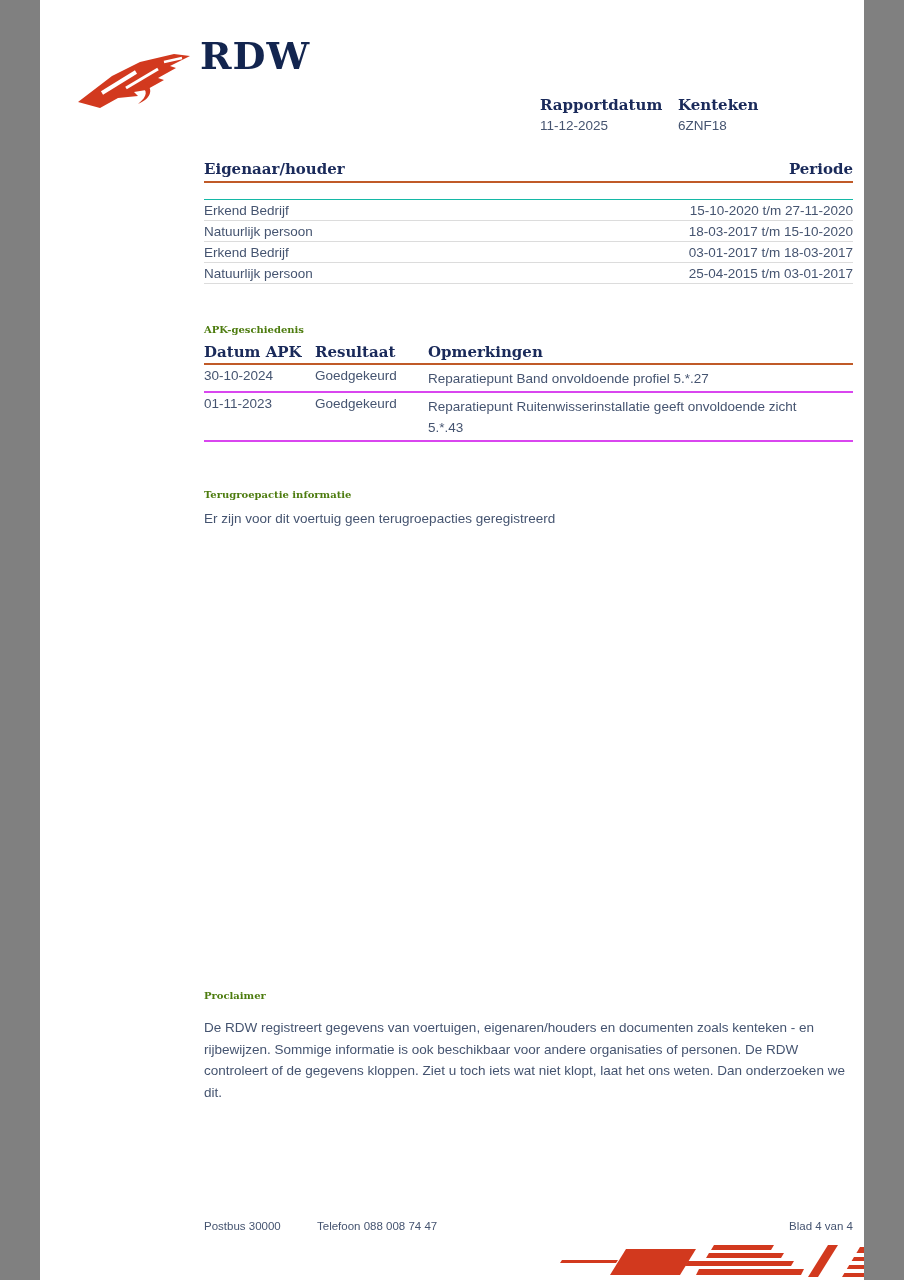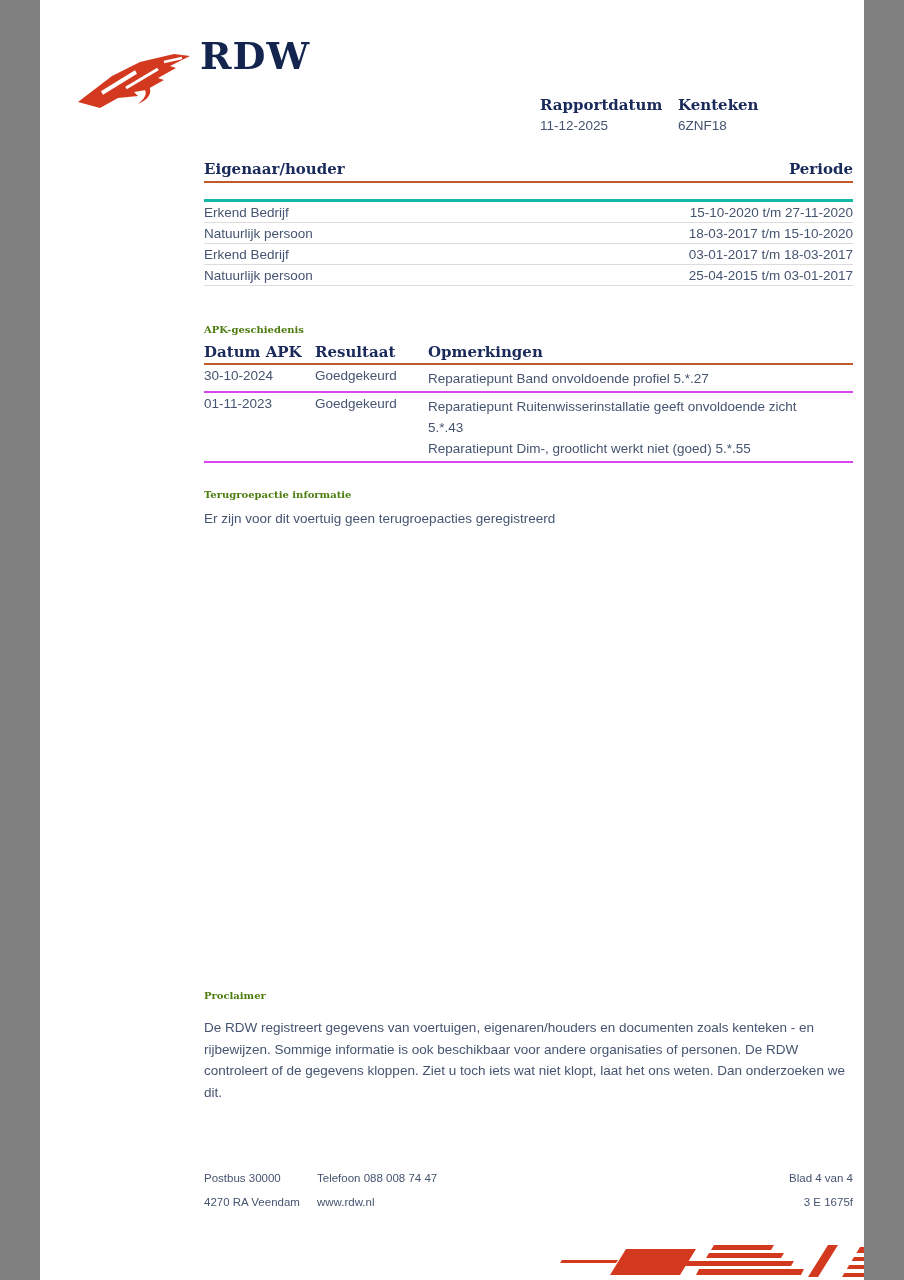--- a/index.html
+++ b/index.html
@@ -42,21 +42,21 @@
     font-family:"DejaVu Serif", serif; font-weight:700;
     font-size:10px; color:#4d7c0f; white-space:nowrap;
   }
   .rule-orange{ height:2px; background:#C05A28; }
   .body-text{ font-size:13.5px; color:#455470; }
 
   
   .otable{ position:absolute; left:164px; top:160px; width:649px; }
   .othead{ display:flex; justify-content:space-between; height:19px; }
   .otable .rule-orange{ margin-top:2px; }
-  .obody{ margin-top:16px; border-top:3px solid #14b8a6; }
+  .obody{ margin-top:16px; border-top:1px solid #14b8a6; }
   .orow{
     display:flex; justify-content:space-between; align-items:center;
     height:21px; border-bottom:1px solid #DCDCDC;
   }
 
   
   .apk{ position:absolute; left:164px; top:324px; width:649px; }
   .apk-headrow{ position:relative; height:20px; margin-top:8px; }
   .apk-col-date{ position:absolute; left:0; }
   .apk-col-result{ position:absolute; left:111px; }
@@ -70,21 +70,21 @@
   
   .recall{ position:absolute; left:164px; top:489px; width:649px; }
   .recall .body-text{ margin-top:8px; line-height:21px; }
 
   
   .proclaimer{ position:absolute; left:164px; top:990px; width:650px; }
   .proclaimer .body-text{ margin-top:16px; line-height:21.5px; }
 
   
   .footer{ position:absolute; left:164px; top:1172px; width:649px; font-size:11.5px; color:#455470; }
-  .footer-row{ position:relative; height:24px; }
+  .footer-row{ position:relative; height:24px;margin-top:48px; }
   .f-col1{ position:absolute; left:0; }
   .f-col2{ position:absolute; left:113px; }
   .f-col3{ position:absolute; right:0; }
 
   
   .stripes{ position:absolute; left:520px; top:1243px; width:384px; height:37px; }
 </style>
 </head>
 <body>
 
@@ -148,21 +148,20 @@
         <div class="body-text apk-remark-line">Reparatiepunt Band onvoldoende profiel 5.*.27</div>
       </div>
     </div>
 
     <div class="apk-row">
       <span class="body-text apk-cell-date">01-11-2023</span>
       <span class="body-text apk-cell-result">Goedgekeurd</span>
       <div class="apk-remarks">
         <div class="body-text apk-remark-line">Reparatiepunt Ruitenwisserinstallatie geeft onvoldoende zicht</div>
         <div class="body-text apk-remark-line">5.*.43</div>
-        <div class="body-text apk-remark-line">Reparatiepunt Dim-, grootlicht werkt niet (goed) 5.*.55</div>
       </div>
     </div>
   </div>
 
   <div class="recall">
     <div class="orange-head">Terugroepactie informatie</div>
     <div class="body-text">Er zijn voor dit voertuig geen terugroepacties geregistreerd</div>
   </div>
 
   <div class="proclaimer">

